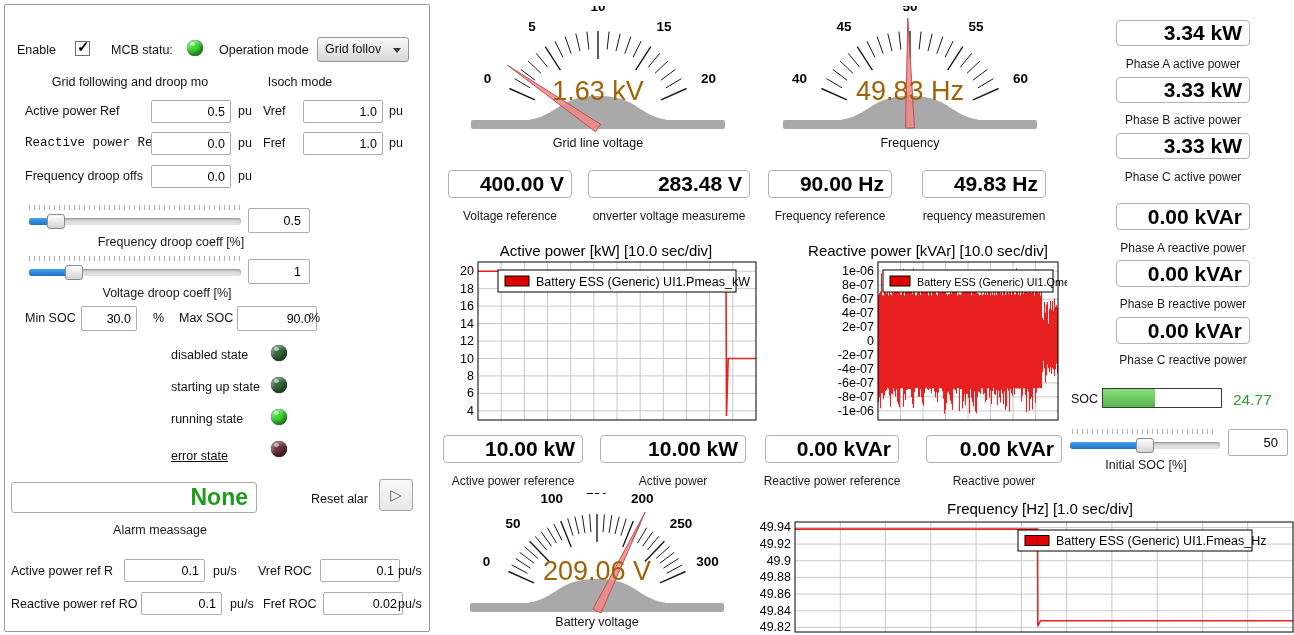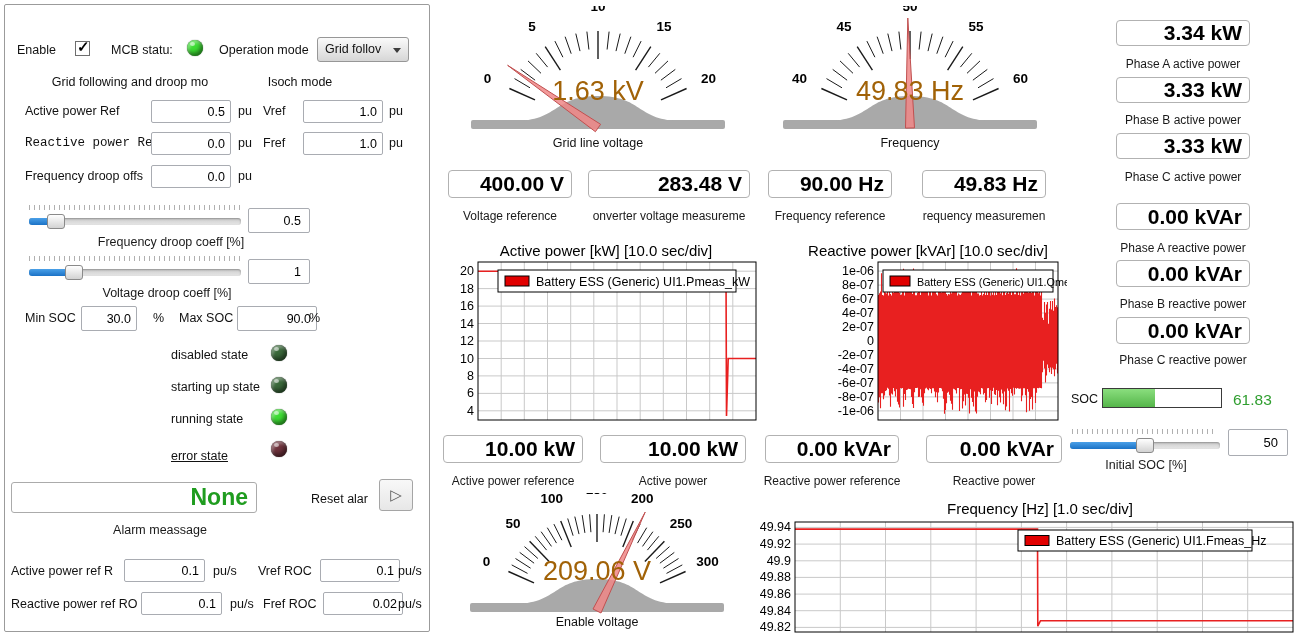--- a/index.html
+++ b/index.html
@@ -239,21 +239,21 @@
       <text x="44.5" y="72.8" font-size="13.5" font-weight="bold" text-anchor="middle" fill="#000">0</text>
       <text x="70.9" y="35.0" font-size="13.5" font-weight="bold" text-anchor="middle" fill="#000">50</text>
       <text x="109.7" y="9.8" font-size="13.5" font-weight="bold" text-anchor="middle" fill="#000">100</text>
       <text x="155.0" y="1.0" font-size="13.5" font-weight="bold" text-anchor="middle" fill="#000">150</text>
       <text x="200.3" y="9.8" font-size="13.5" font-weight="bold" text-anchor="middle" fill="#000">200</text>
       <text x="239.1" y="35.0" font-size="13.5" font-weight="bold" text-anchor="middle" fill="#000">250</text>
       <text x="265.5" y="72.8" font-size="13.5" font-weight="bold" text-anchor="middle" fill="#000">300</text>
       <polygon points="203.2,19.1 159.0,120.0 151.0,116.0" fill="rgba(240,135,135,0.85)" stroke="#c05050" stroke-width="1"></polygon>
     </svg></div>
 <div class="gauge-reading" style="left:442px;top:556px;width:310px;">209.06 V</div>
-<div class="gauge-cap" style="left:442px;top:615px;width:310px;">Enable voltage</div>
+<div class="gauge-cap" style="left:442px;top:615px;width:310px;">Battery voltage</div>
 
 <div class="disp" style="left:448px;top:170px;width:124px;height:28px;">400.00 V</div>
 <div class="clbl" style="left:510px;top:209px;">Voltage reference</div>
 <div class="disp" style="left:588px;top:170px;width:162px;height:28px;">283.48 V</div>
 <div class="clbl" style="left:669px;top:209px;">onverter voltage measureme</div>
 <div class="disp" style="left:768px;top:170px;width:124px;height:28px;">90.00 Hz</div>
 <div class="clbl" style="left:830px;top:209px;">Frequency reference</div>
 <div class="disp" style="left:922px;top:170px;width:124px;height:28px;">49.83 Hz</div>
 <div class="clbl" style="left:984px;top:209px;">requency measuremen</div>
 
@@ -383,21 +383,21 @@
 <div class="clbl" style="left:1183px;top:241px;">Phase A reactive power</div>
 <div class="disp" style="left:1116px;top:260px;width:134px;height:27px;line-height:25px;">0.00 kVAr</div>
 <div class="clbl" style="left:1183px;top:297px;">Phase B reactive power</div>
 <div class="disp" style="left:1116px;top:317px;width:134px;height:27px;line-height:25px;">0.00 kVAr</div>
 <div class="clbl" style="left:1183px;top:353px;">Phase C reactive power</div>
 
 <div class="lbl" style="left:1071px;top:392px;">SOC</div>
 <div class="socbar" style="left:1102px;top:388px;width:120px;height:20px;">
   <div class="socfill" id="socfill" style="width: 44.37%;"></div>
 </div>
-<div class="lbl" style="left:1233px;top:391px;font-size:15.5px;color:#2f9e2f;">61.83</div>
+<div class="lbl" style="left:1233px;top:391px;font-size:15.5px;color:#2f9e2f;">24.77</div>
 
 <div class="tickstrip" style="left:1072px;top:429px;width:145px;"></div>
 <div class="track" style="left:1070px;top:442px;width:150px;">
   <div class="tfill" style="width:70px;"></div>
 </div>
 <div class="thumb" style="left:1136px;top:438px;"></div>
 <input class="inp" style="left: 1228px; top: 429px; width: 60px; height: 27px; padding-right: 9px; font-size: 13px;" value="50">
 <div class="clbl" style="left:1146px;top:458px;font-size:12.5px;">Initial SOC [%]</div>
 
 </body></html>

